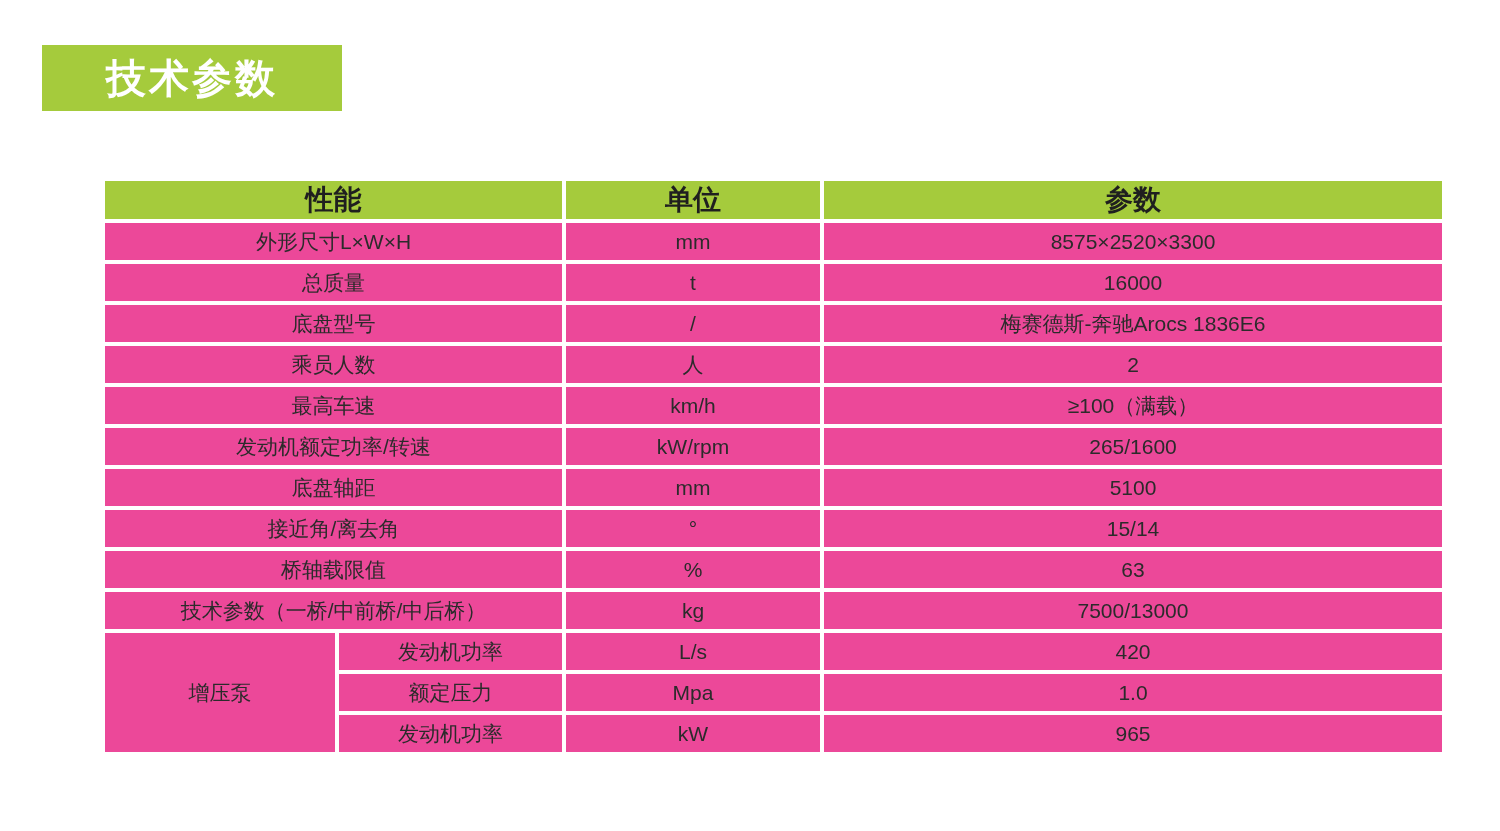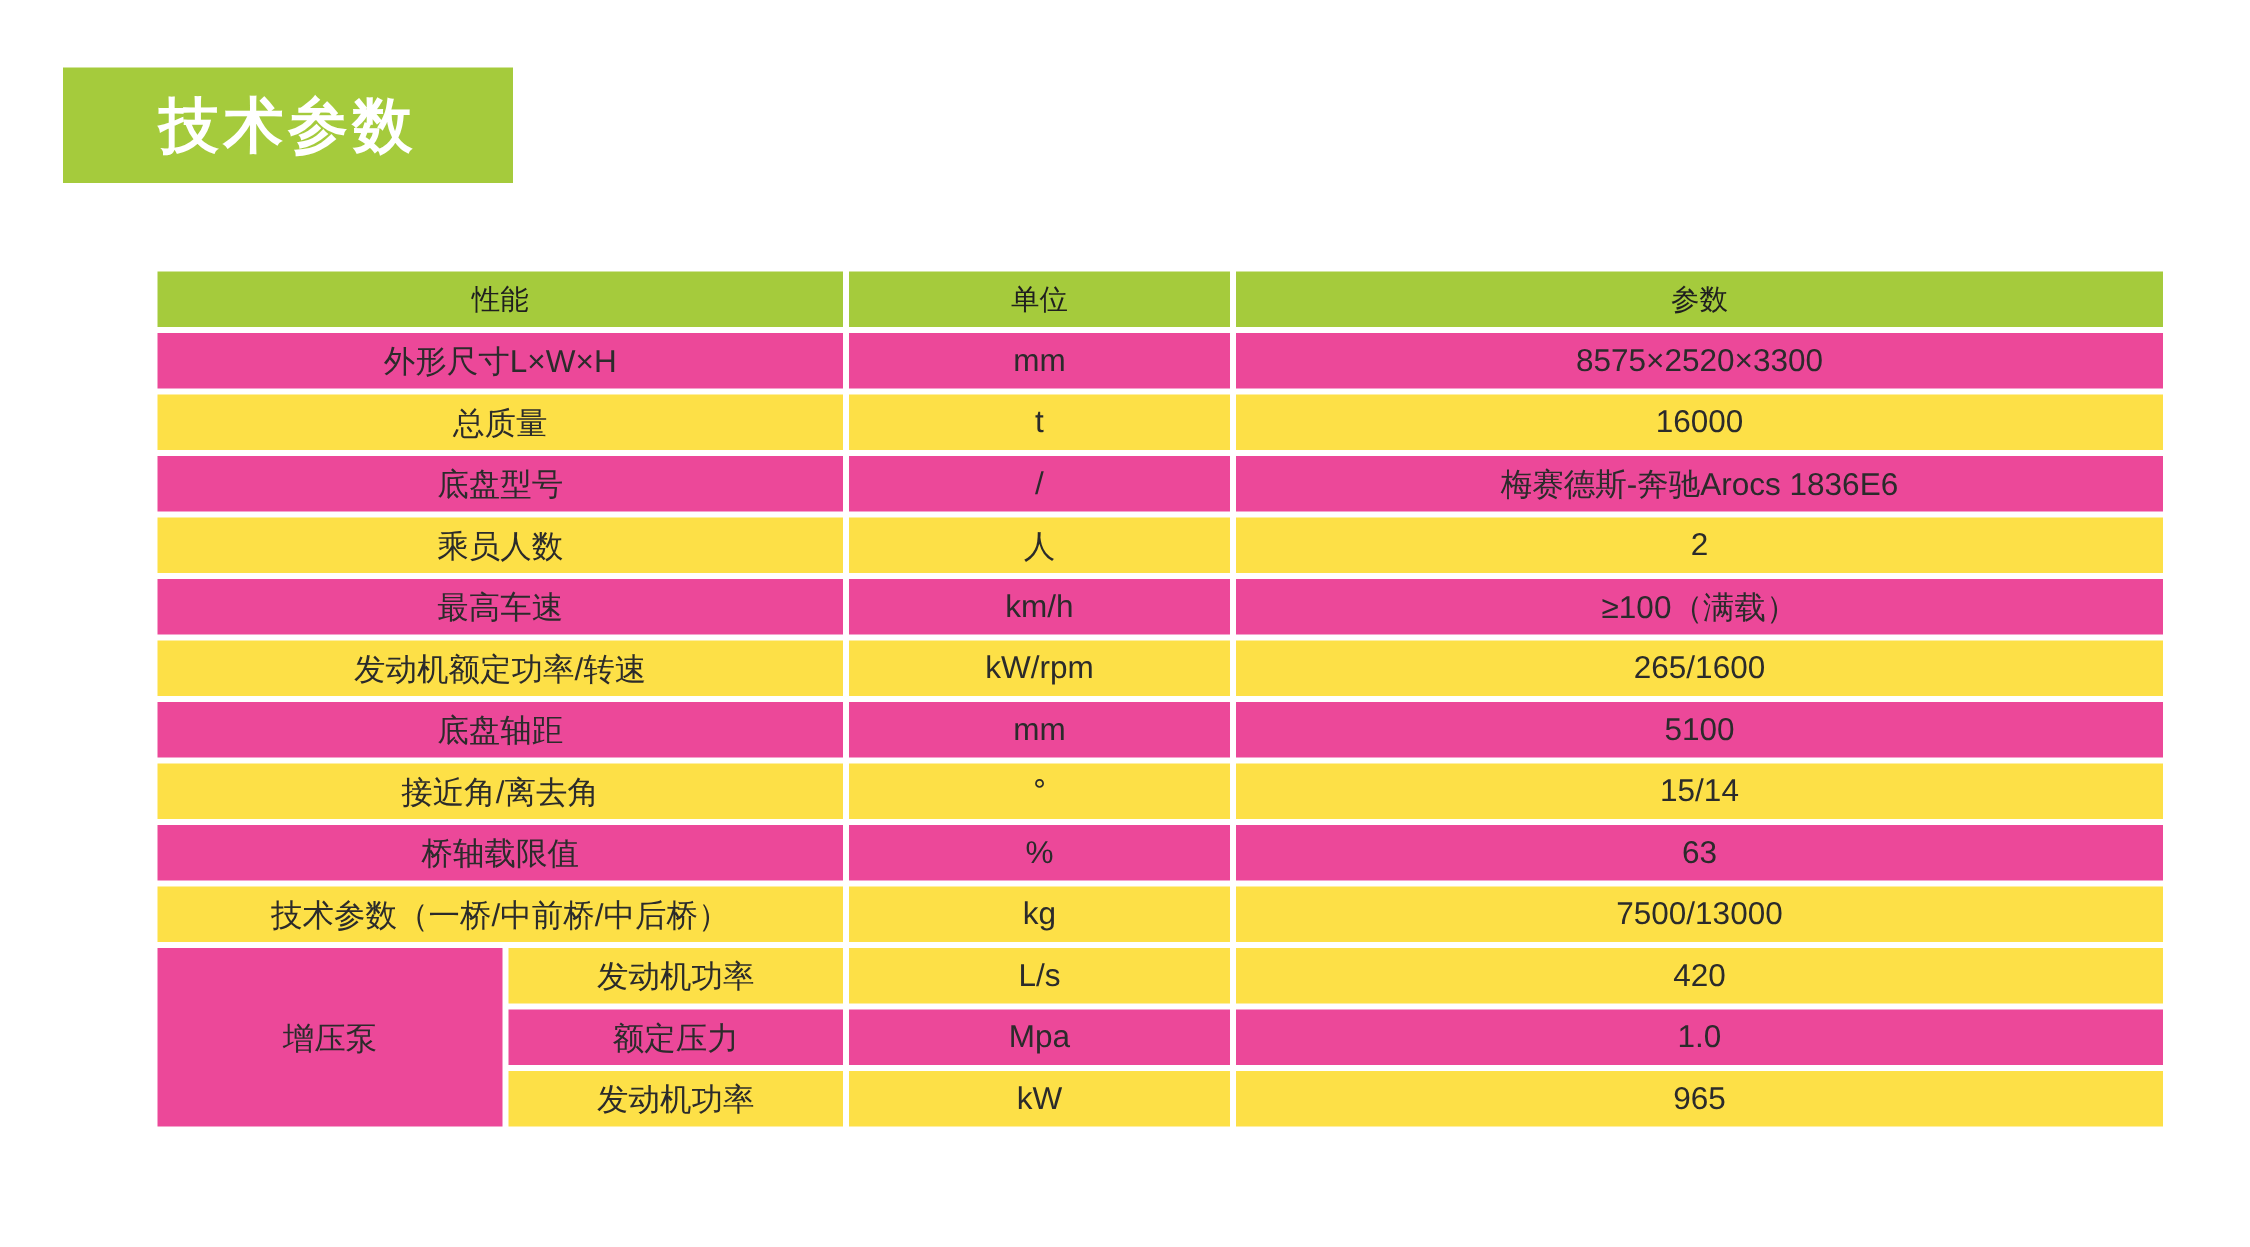--- a/index.html
+++ b/index.html
@@ -10,21 +10,21 @@
     background: #ffffff;
     font-family: "Liberation Sans", sans-serif;
     position: relative;
     overflow: hidden;
   }
   .title-badge {
     position: absolute;
     left: 42px;
     top: 45px;
     width: 300px;
-    height: 77px;
+    height: 66px;
     background: #a5cb3c;
     color: #ffffff;
     font-size: 40px;
     font-weight: bold;
     letter-spacing: 3px;
     display: flex;
     align-items: center;
     justify-content: center;
   }
   table.spec-table {
@@ -45,25 +45,25 @@
     vertical-align: middle;
     font-size: 21px;
     color: #2b2b2b;
     padding: 0 4px;
     overflow: hidden;
     white-space: nowrap;
   }
   .spec-table th {
     background: #a5cb3c;
     color: #1f1f1f;
-    font-weight: normal;
-    font-size: 19px;
+    font-weight: bold;
+    font-size: 28px;
   }
   .spec-table td.shade-light { background: #ec4899; }
-  .spec-table td.shade-dark  { background: #fde047; }
+  .spec-table td.shade-dark  { background: #ec4899; }
 </style>
 </head>
 <body>
 
 <div class="title-badge">
   <span>技术参数</span>
 </div>
 
 <table class="spec-table">
   <colgroup>

